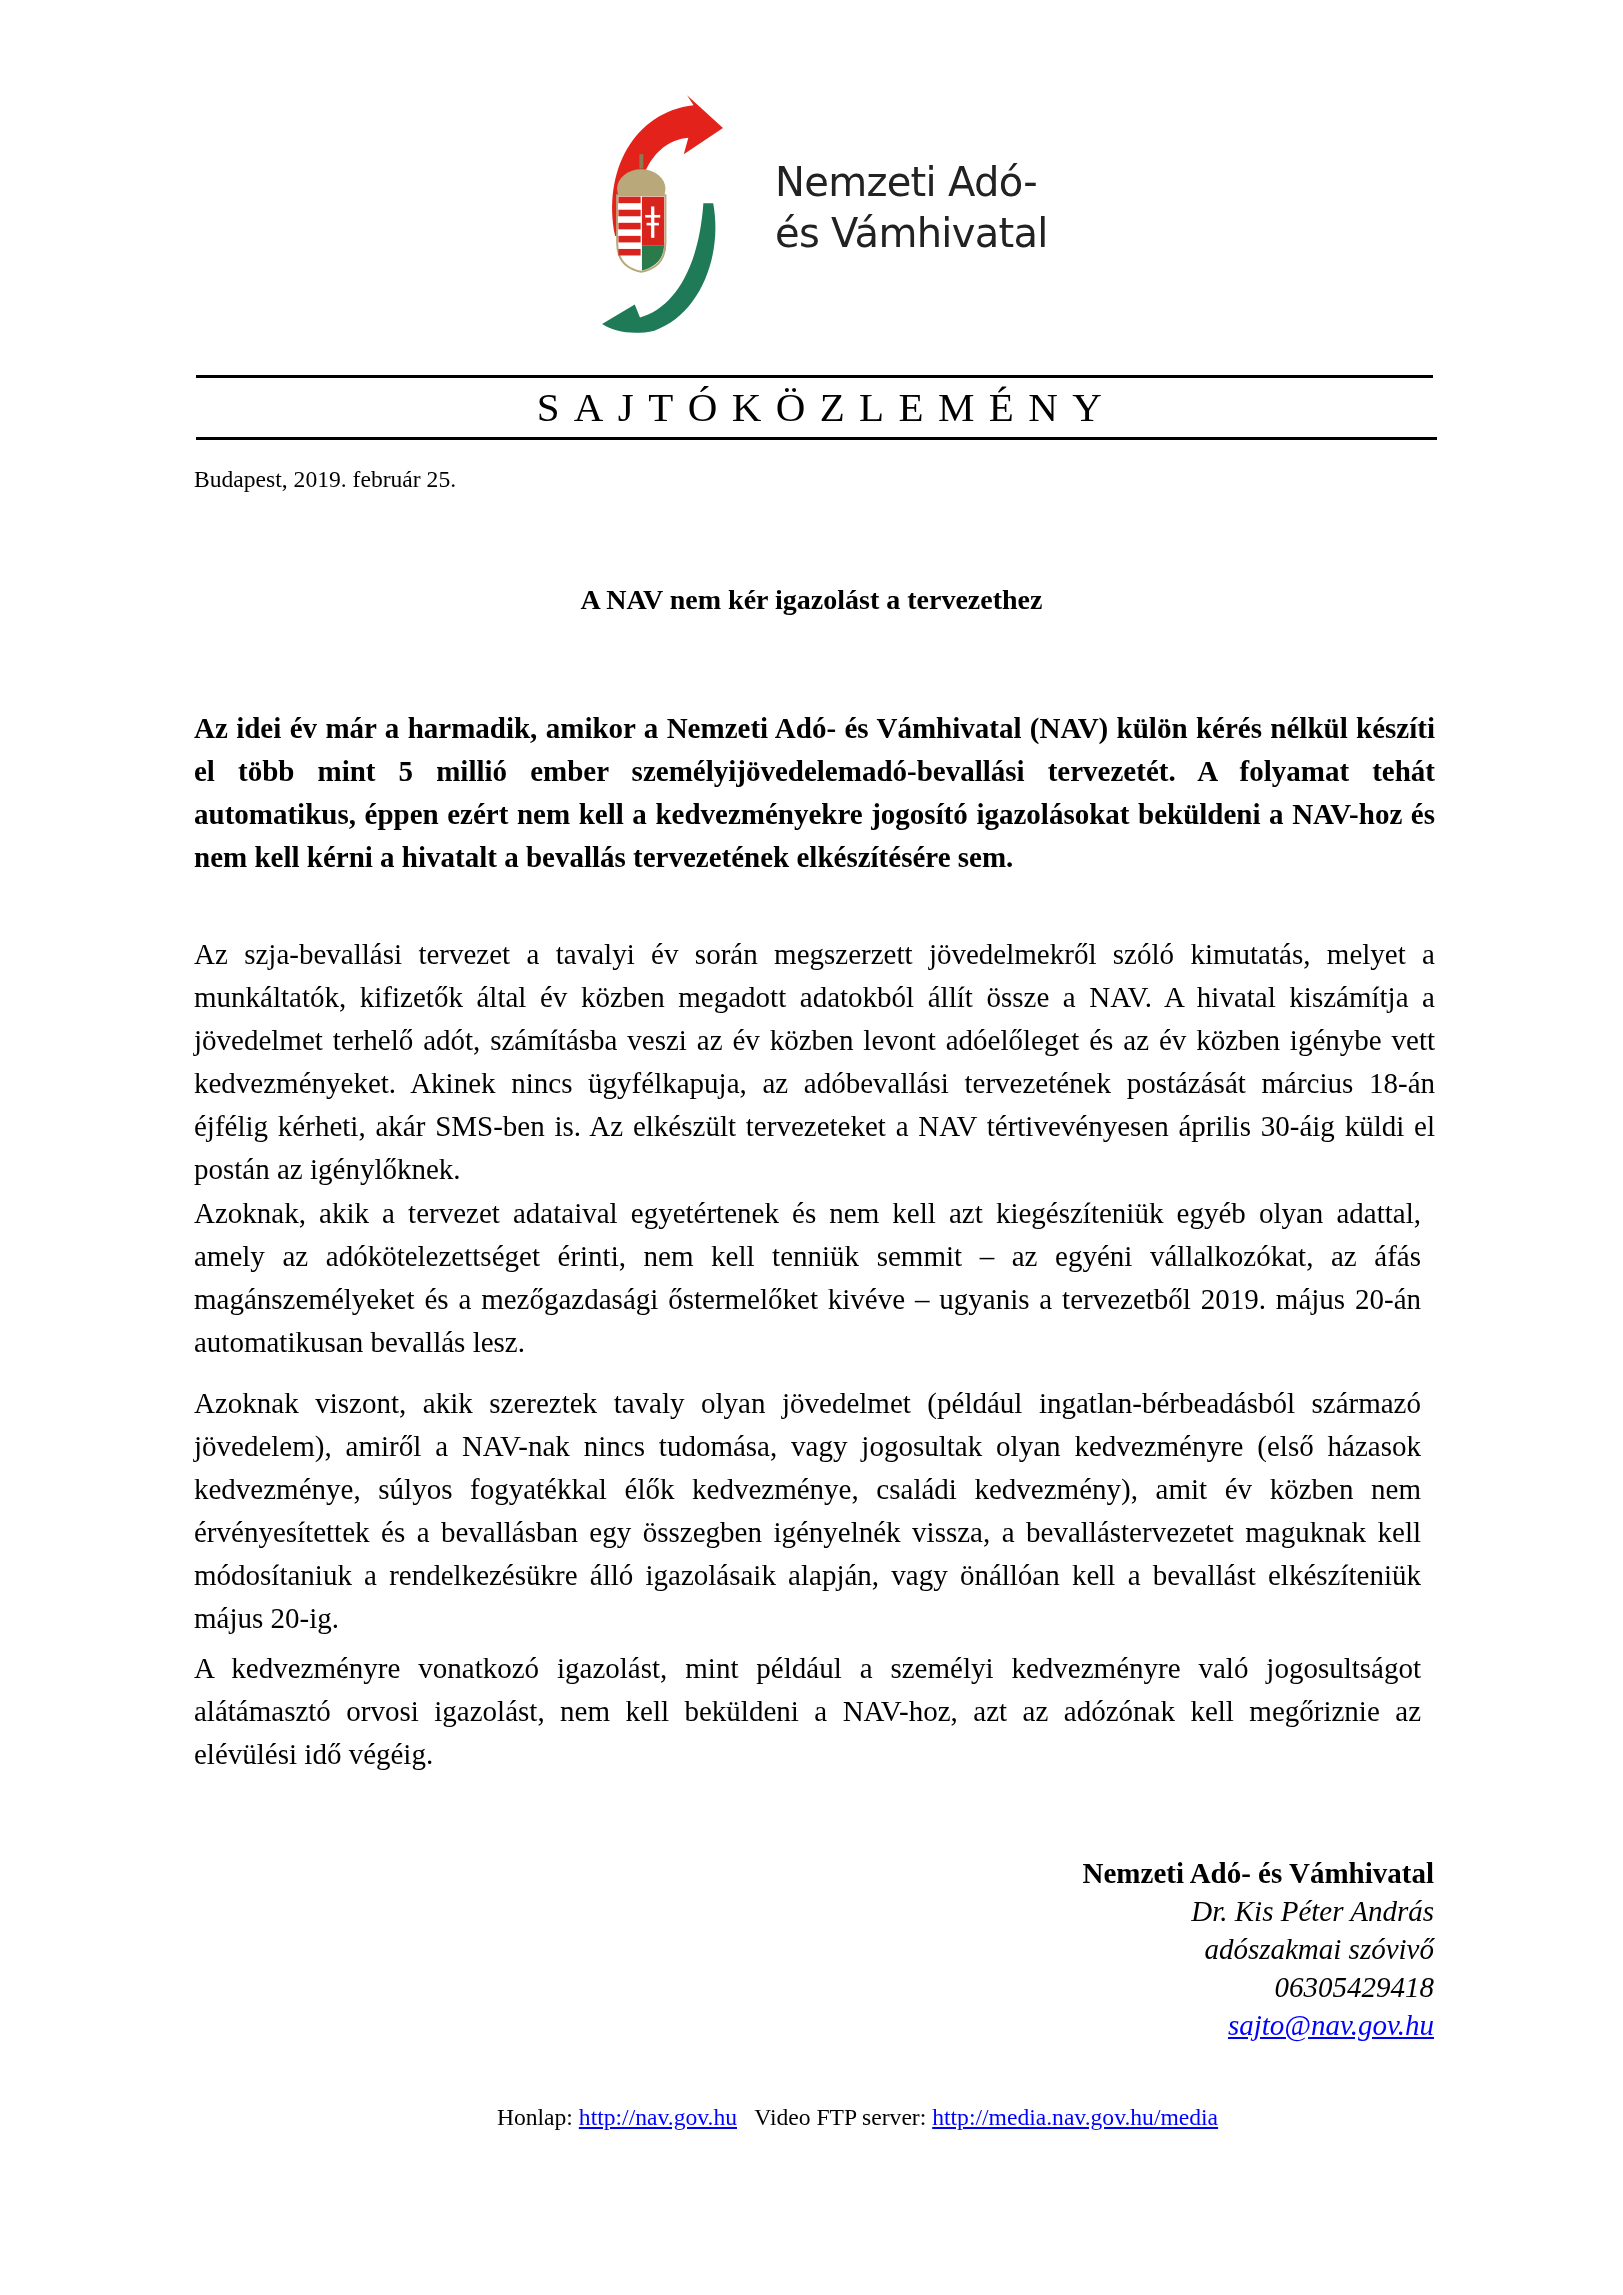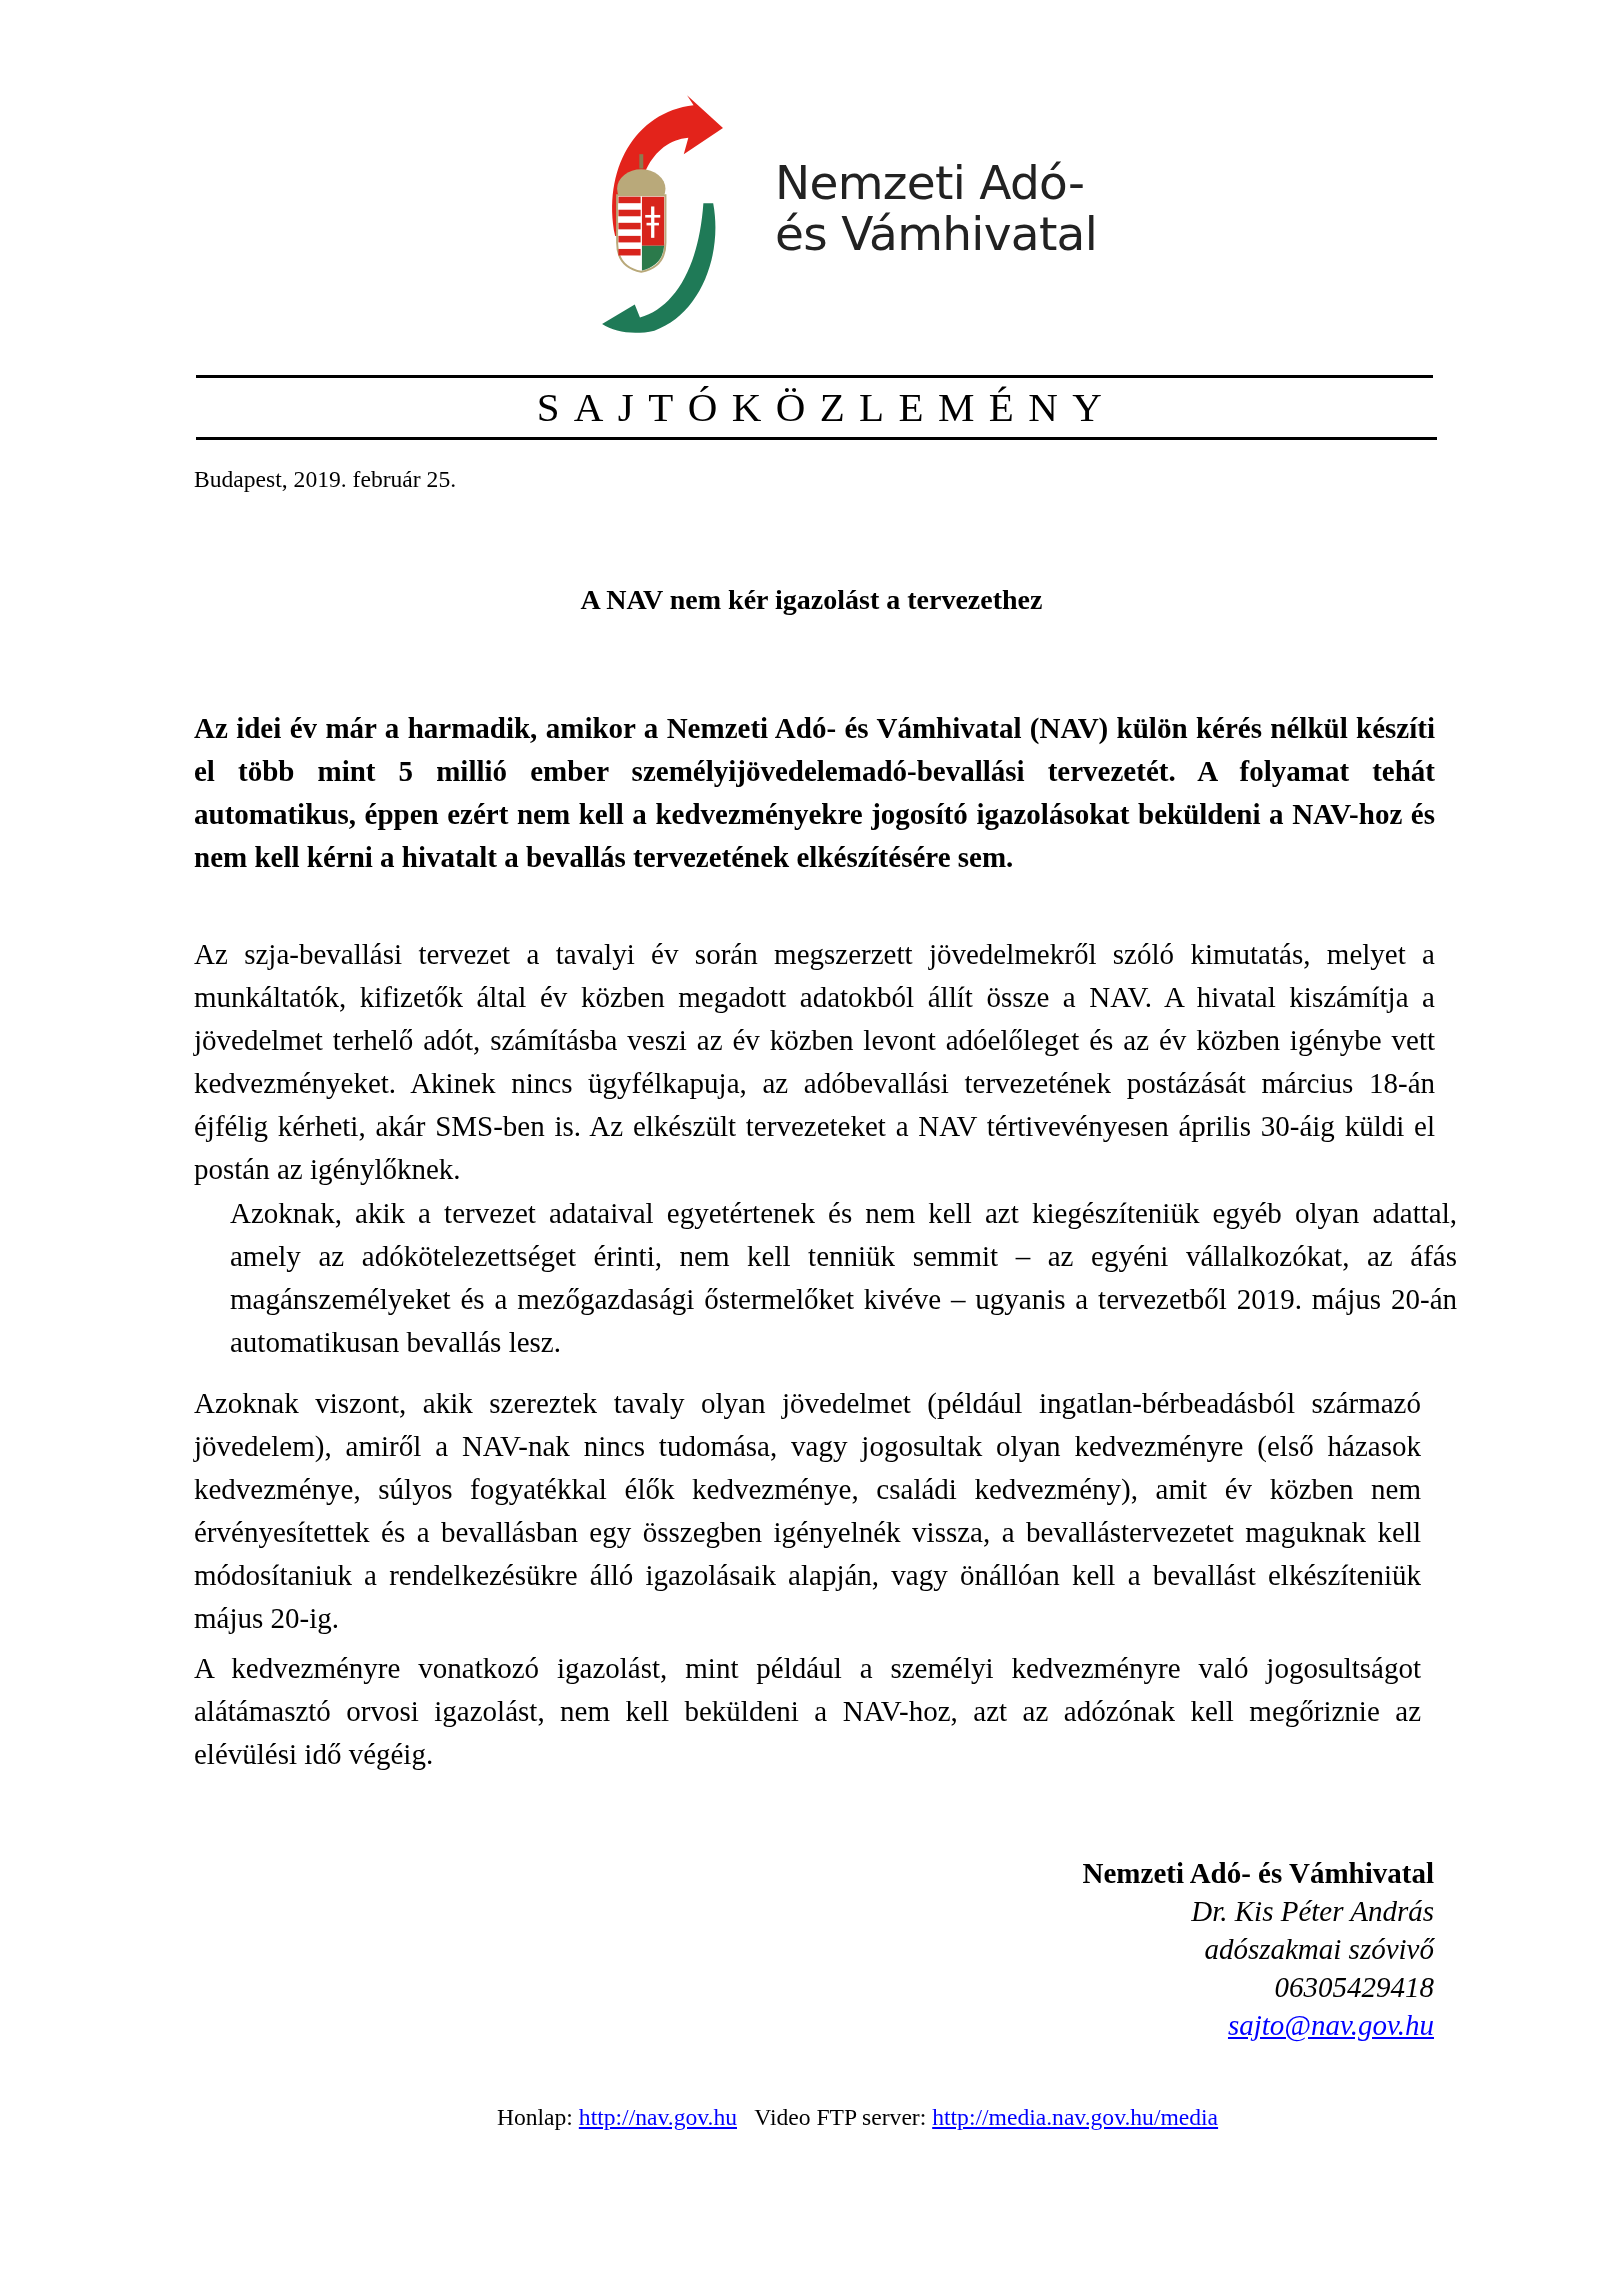--- a/index.html
+++ b/index.html
@@ -2,35 +2,35 @@
 <html style="font-size:10.5px"><head>
 <meta charset="utf-8">
 <style>
   html, body { margin: 0; padding: 0; background: #ffffff; }
   body { width: 1623px; height: 2295px; position: relative; overflow: hidden;
          font-family: "Liberation Serif", "DejaVu Serif", serif; color: #000; }
   .logo { position: absolute; left: 589px; top: 92px; width: 510px; height: 242px; }
   .logo svg { position: absolute; left: 0; top: 0; }
   .logo-text { position: absolute; left: 186px; top: 65px;
                font-family: "DejaVu Sans", "Liberation Sans", sans-serif;
-               font-size: 47px; line-height: 51px; color: #222; letter-spacing: -0.7px; }
+               font-size: 40px; line-height: 51px; color: #222; letter-spacing: -0.7px; }
   .rule { position: absolute; left: 196px; height: 3.3px; background: #000; }
   .rule.top { top: 375px; width: 1237px; }
   .rule.bottom { top: 437px; width: 1241px; }
   .doc-type { position: absolute; top: 381px; left: 0; width: 1623px; text-align: center;
               font-size: 41px; letter-spacing: 14.4px; line-height: 52px; padding-left: 30px;
               box-sizing: border-box; }
   .dateline { position: absolute; left: 194px; top: 466px; font-size: 23.6px; }
   .headline { position: absolute; top: 584px; left: 0; width: 1623px; text-align: center;
               font-weight: bold; font-size: 28px; }
   .para { position: absolute; left: 194px; width: 1241px; font-size: 29px;
           line-height: 43px; text-align: justify; }
   .para.lead { font-weight: bold; top: 678px; }
   .p2 { top: 904px; }
-  .p3 { top: 1163px; width: 1227px; margin-left: 36px; }
+  .p3 { top: 1163px; width: 1227px; }
   .p4 { top: 1353px; width: 1227px; }
   .p5 { top: 1618px; width: 1227px; }
   .signature { position: absolute; right: 189px; top: 1806px; text-align: right;
                font-size: 29px; line-height: 38px; }
   .sig-org { font-weight: bold; margin-top: 48px; }
   .sig-name, .sig-role, .sig-phone { font-style: italic; }
   .sig-email { font-style: italic; color: #0000ff; text-decoration: underline; }
   .footer { position: absolute; top: 2104px; left: 0; width: 1623px; text-align: center;
             font-size: 23.6px; line-height: 27.5px; margin-left: 46px; }
   .footer a, .link { color: #0000ff; text-decoration: underline; }

